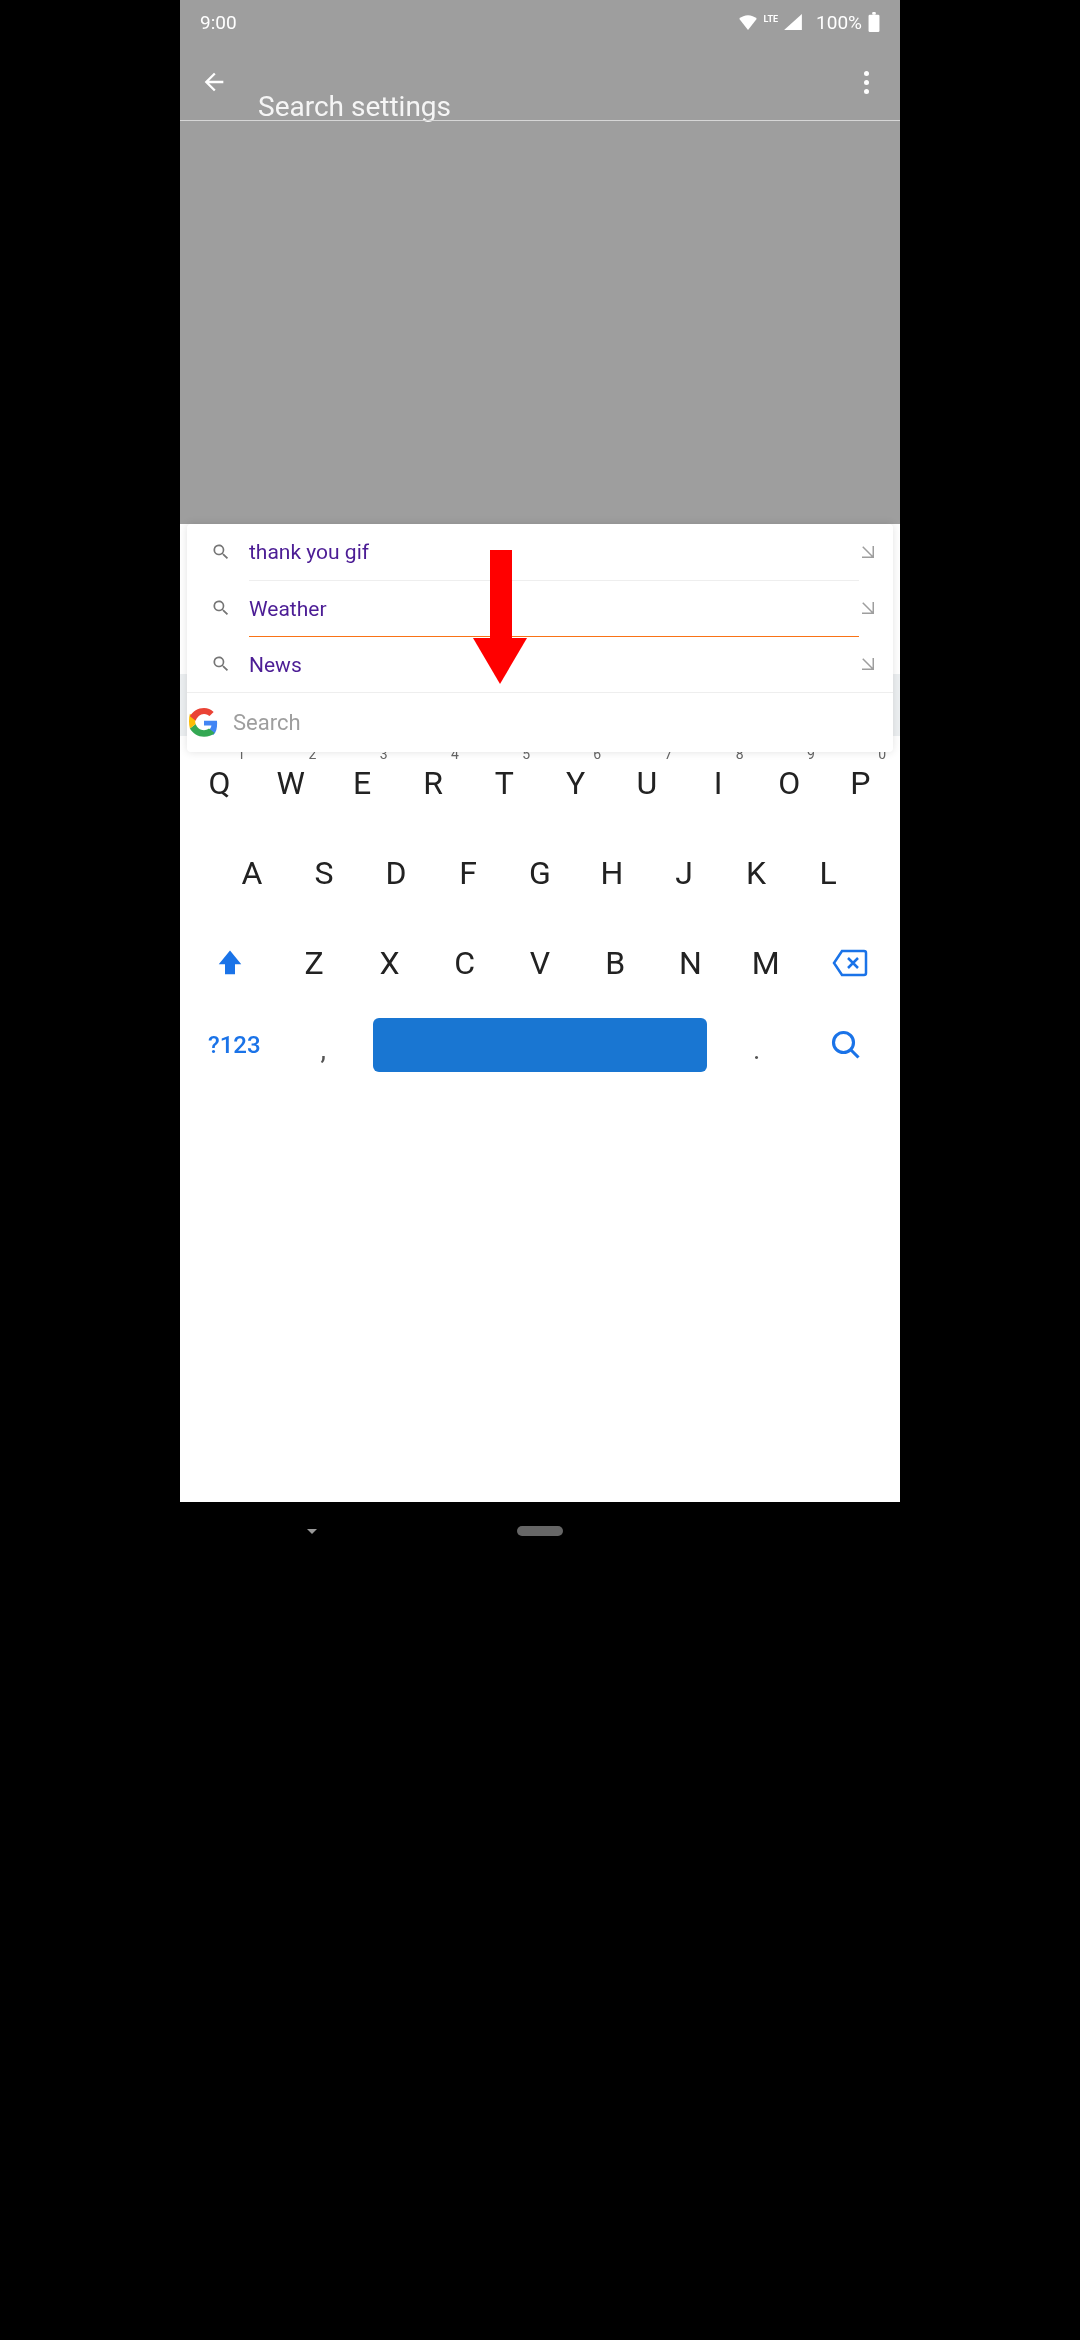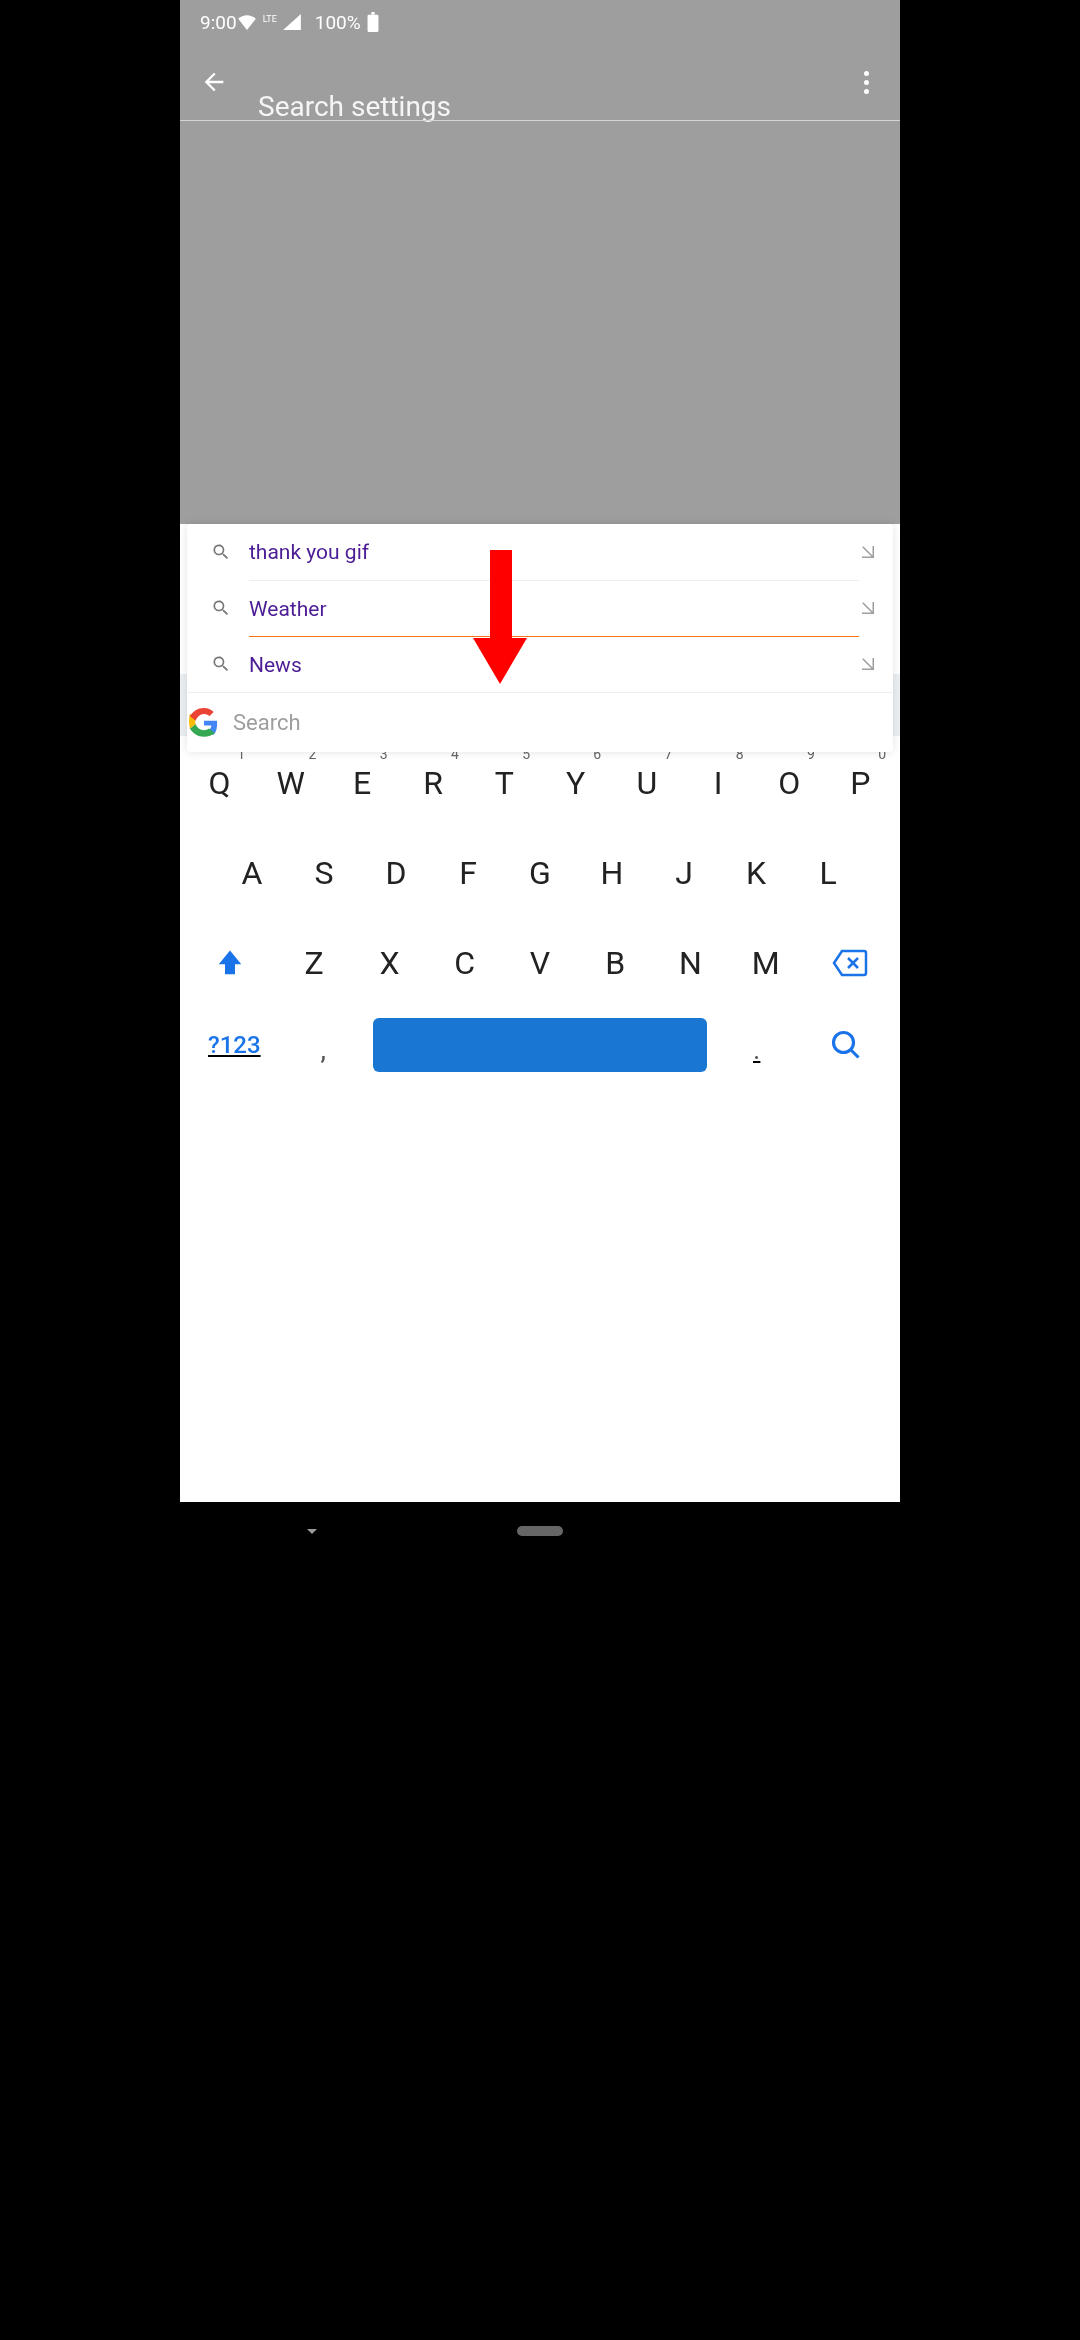--- a/index.html
+++ b/index.html
@@ -1,25 +1,25 @@
 <!DOCTYPE html>
 <html><head>
 <meta charset="utf-8">
 <style>
   * { margin: 0; padding: 0; box-sizing: border-box; font-family: Roboto, Arial, sans-serif; }
   body { background: #000; }
   .screen { width: 720px; height: 1560px; background: #fff; position: relative; overflow: hidden; margin: 0 auto; }
   .dim-overlay { position: absolute; top: 0; left: 0; right: 0; height: 524px; background: rgba(0,0,0,0.38); z-index: 5; pointer-events: none; }
   
   
-  .status-bar { height: 44px; display: flex; justify-content: flex-start; align-items: center; padding: 0 20px; color: #000; font-size: 19px; position: relative; z-index: 6; }
+  .status-bar { height: 44px; display: flex; justify-content: space-between; align-items: center; padding: 0 20px; color: #000; font-size: 19px; position: relative; z-index: 6; }
   .status-left { font-weight: 400; color:#fff;}
   .status-right { display: flex; align-items: center; gap: 6px; color:#fff;}
   .status-right svg { display: block; }
-  .lte { font-size: 9px; font-weight: 400; line-height: 1; transform: translateY(-3px); }
+  .lte { font-size: 9px; font-weight: 700; line-height: 1; transform: translateY(-3px); }
   
   
   .app-bar { height: 76px; display: flex; align-items: center; padding: 0 14px; position: relative; z-index: 6; }
   .back-btn { width: 40px; height: 40px; display: flex; align-items: center; justify-content: center; }
   .search-title { flex: 1; font-size: 28px; color: #fff; padding-left: 24px; font-weight: 400; opacity: 0.9; margin-top: 48px;}
   .menu-btn { width: 40px; display: flex; flex-direction: column; align-items: center; gap: 4px; }
   .menu-dot { width: 5px; height: 5px; background: #fff; border-radius: 50%; }
   .divider-line { height: 1px; background: #d6d6d6; position: relative; z-index: 6; }
   
   
@@ -48,21 +48,21 @@
   
   
   .keyboard { position: absolute; top: 736px; left: 0; right: 0; bottom: 58px; background: #fff; z-index: 8; padding: 6px 4px 10px; }
   .kb-row { display: flex; justify-content: space-around; margin-bottom: 8px; }
   .key { flex: 1; height: 82px; display: flex; align-items: center; justify-content: center; position: relative; font-size: 32px; color: #222; font-weight: 400;}
   .key .hint { position: absolute; top: 4px; right: 10px; font-size: 14px; color: #666; font-weight: 400;}
   .row2 { padding: 0 32px; }
   .row3 { display:flex; align-items:center; }
   .shift, .bksp { flex: 1.3; display:flex; align-items:center; justify-content:center; height:82px;}
   .row3-inner { flex: 7.4; display: flex; }
-  .row4 { display: flex; align-items: flex-end; height: 82px; text-decoration: underline; }
+  .row4 { display: flex; align-items: flex-end; height: 82px; }
   .key-123 { flex: 1.3; color: #1a73e8; font-size: 24px; font-weight: 500; display:flex; align-items:center; justify-content:center; height:100%;}
   .key-comma, .key-period { flex: 1; font-size: 28px; color:#555; display:flex; align-items:flex-end; justify-content:center; padding-bottom:20px; height:100%;}
   .spacebar { flex: 4.6; display:flex; align-items:center; justify-content:center; height:100%;}
   .spacebar-inner { width: 94%; height: 54px; background: #1976d2; border-radius: 6px; }
   .key-search { flex: 1.3; display:flex; align-items:center; justify-content:center; color:#1a73e8; height:100%;}
   
   
   .navbar { position: absolute; bottom: 0; left:0; right:0; height: 58px; background: #000; display:flex; align-items:center; justify-content:center; }
   .nav-home { width: 46px; height: 10px; background: #666; border-radius: 5px; }
   .nav-chevron { position: absolute; left: 120px; color:#888;}

